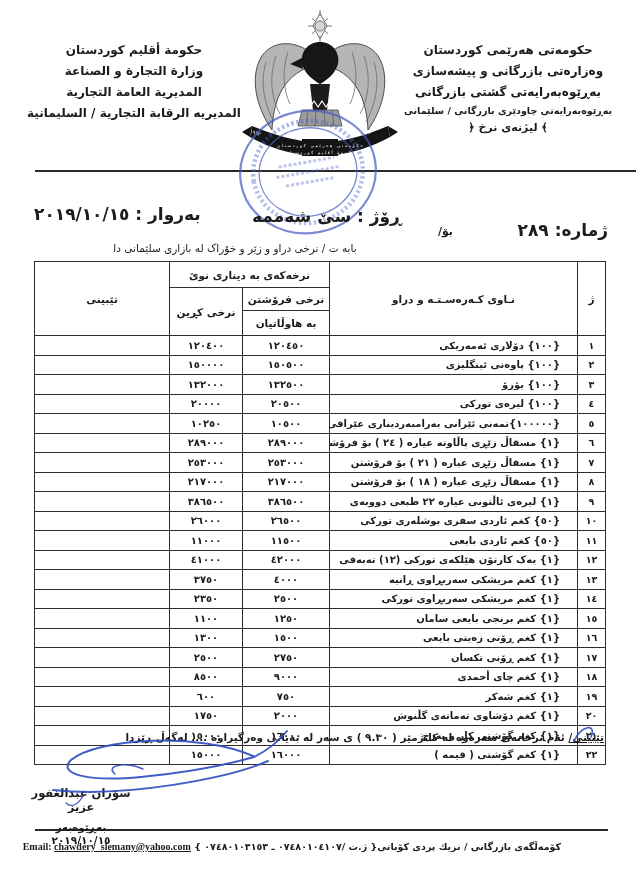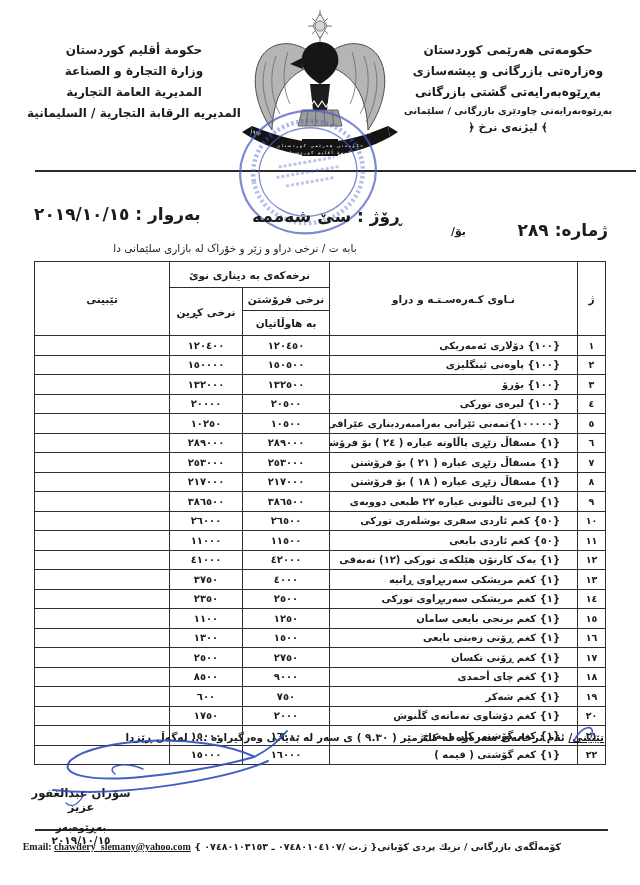--- a/index.html
+++ b/index.html
@@ -13,21 +13,21 @@
   .hdr-ku{right:12px;top:40px;width:240px;text-align:center;font-weight:bold;}
   .hdr-ku .l{font-size:12px;line-height:21px;}
   .hdr-ku .l4{font-size:9.5px;line-height:16px;}
   .hdr-ku .l5{font-size:11px;line-height:18px;}
   .hdr-ar{left:20px;top:40px;width:228px;text-align:center;font-weight:bold;}
   .hdr-ar .l{font-size:12px;line-height:21px;}
   .rule{background:#2a2a2a;}
   .rule-top{left:35px;top:170px;width:601px;height:2px;}
   .rule-bottom{left:35px;top:829px;width:573px;height:2px;}
   .meta{font-size:17px;font-weight:bold;z-index:6;white-space:nowrap;margin-top:20px;}
-  .to-line{right:174px;top:225px;font-size:11px;font-weight:bold;}
+  .to-line{right:187px;top:225px;font-size:11px;font-weight:bold;}
   .subject{left:85px;top:242px;width:300px;text-align:center;font-size:10.5px;font-weight:normal;white-space:nowrap;}
   
   .price-table{left:35px;top:261px;width:571px;z-index:2;}
   table{border-collapse:collapse;table-layout:fixed;width:571px;direction:rtl;}
   th,td{border:1px solid #2e2e2e;font-weight:bold;overflow:hidden;white-space:nowrap;}
   th{font-size:10.5px;padding:0 2px;text-align:center;vertical-align:middle;}
   tr.h1 th{height:25px;}
   tr.h2 th{height:22px;}
   tr.h3 th{height:24px;border-radius:7px;}
   td{font-size:10px;height:18.5px;padding:0 3px;vertical-align:middle;}

